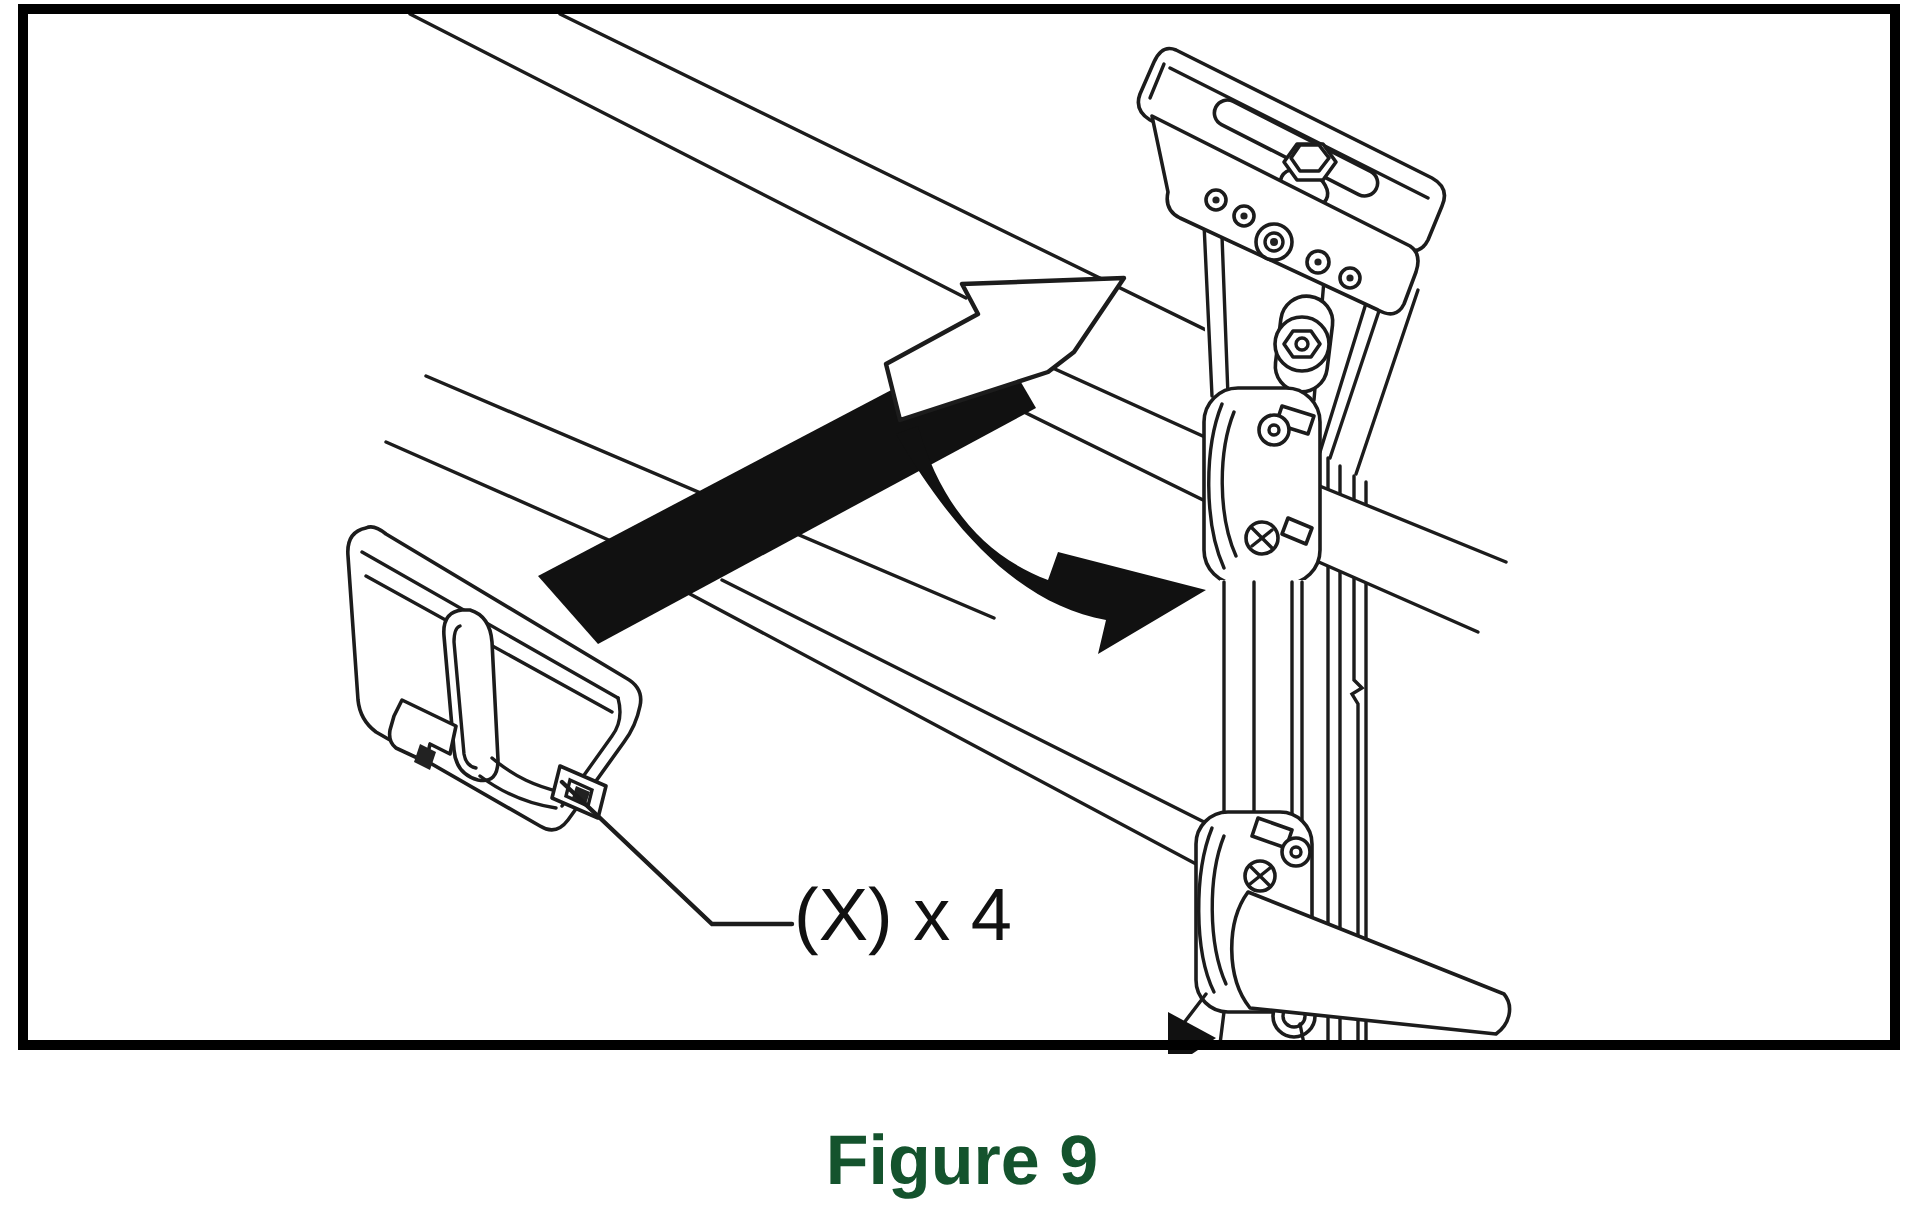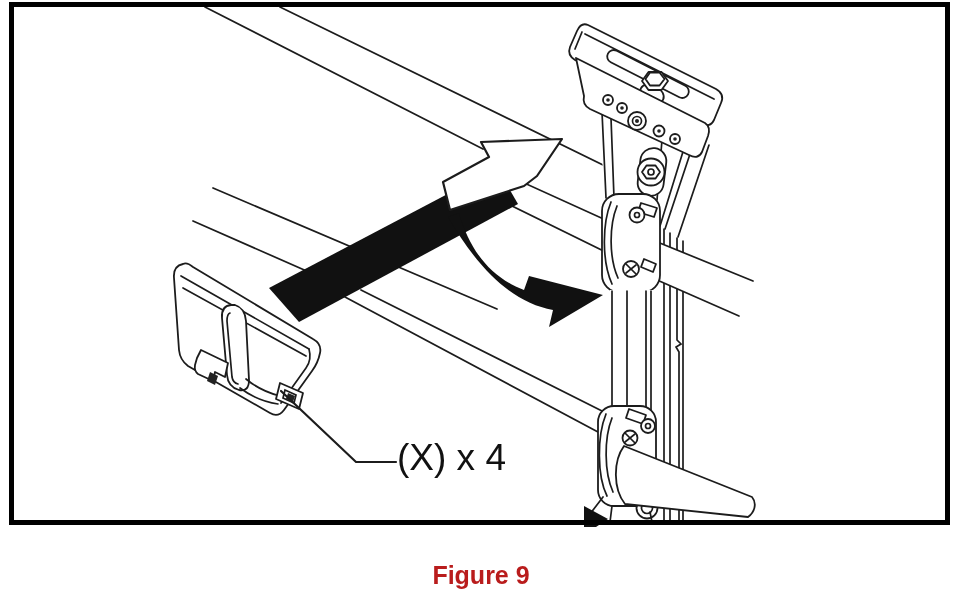--- a/index.html
+++ b/index.html
@@ -21,21 +21,21 @@
   .fwn{fill:#ffffff;stroke:none;}
   .fb{fill:var(--arrow-fill);stroke:none;}
   .dk{fill:#222222;stroke:none;}
   .frame{fill:none;stroke:var(--frame);stroke-width:5;}
   .part-label{
     position:absolute;left:397px;top:436px;height:44px;line-height:44px;
     font-size:37px;color:#111;letter-spacing:0px;white-space:pre;
   }
   .caption{
     position:absolute;left:0;top:561px;width:962px;text-align:center;
-    font-size:25px;font-weight:bold;color:#b91c1c;
+    font-size:35px;font-weight:bold;color:#14532d;
   }
 </style>
 </head>
 <body>
 
 <div class="stage">
 
   <svg width="962" height="610" viewBox="0 0 962 610">
 
     <g>

